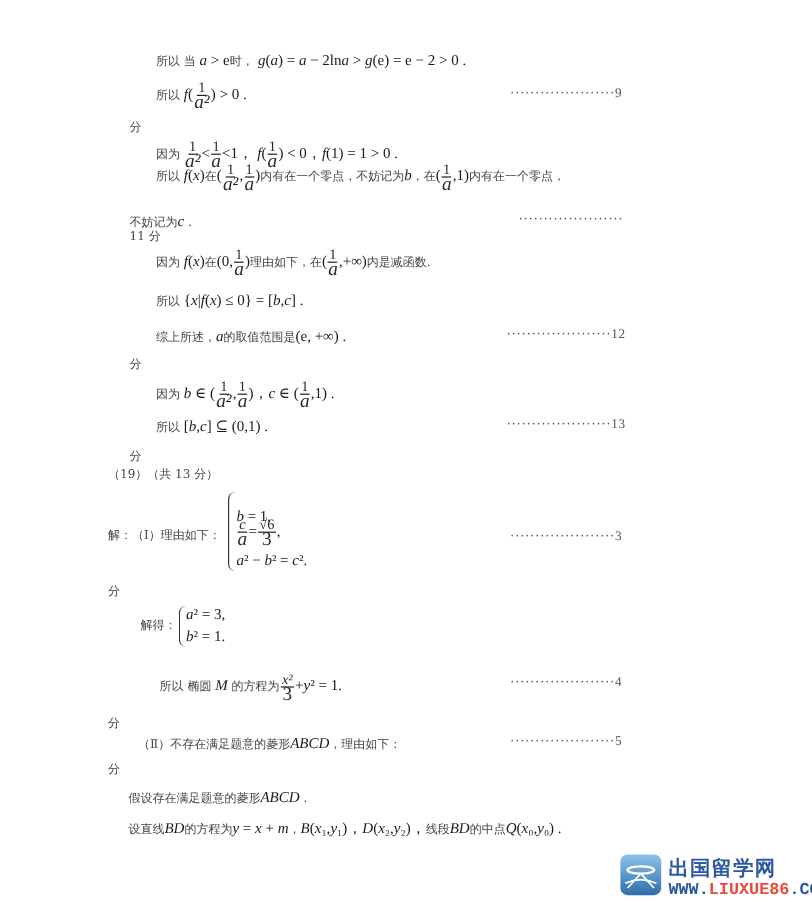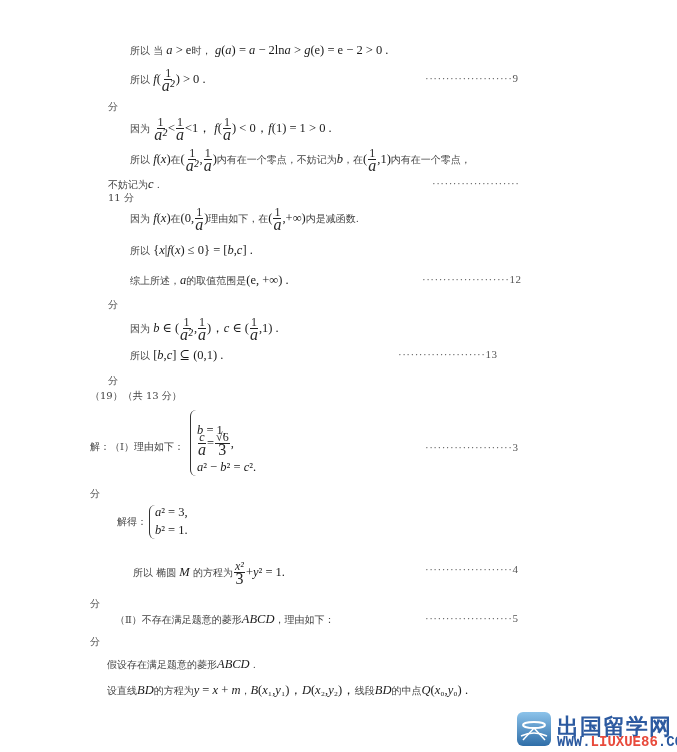--- a/index.html
+++ b/index.html
@@ -9,21 +9,21 @@
   .m { font-family:"Liberation Serif","DejaVu Serif",serif; font-style:italic; font-size:12.5px; color:#1a1a1a; }
   .r { font-family:"Liberation Serif","DejaVu Serif",serif; font-size:12.5px; color:#1a1a1a; }
   .cn { font-size:10px; color:#444; }
   .dots { position:absolute; font-family:"Liberation Serif",serif; font-size:11px; color:#555; letter-spacing:0.5px; white-space:nowrap; }
   .frac { display:inline-flex; flex-direction:column; align-items:center; vertical-align:middle; margin:0 1px; line-height:11px; }
   .frac .num { border-bottom:1px solid #222; padding:0 1px; font-family:"Liberation Serif",serif; font-size:12px; }
   .frac .den { font-family:"Liberation Serif",serif; font-style:italic; font-size:16px; }
   .brace { position:absolute; border-left:1.5px solid #333; border-radius:6px 0 0 6px; }
   .logo { position:absolute; left:517px; top:710px; width:160px; height:42px; }
   .logo-icon { position:absolute; left:0; top:2px; width:34px; height:34px; border-radius:6px; background:linear-gradient(#8cc3ea,#2f6ea8); }
-  .logo-title { position:absolute; left:40px; top:2px; font-family:"DejaVu Sans",sans-serif; font-weight:bold; font-size:22px; color:#2c5aa0; letter-spacing:1px; }
+  .logo-title { position:absolute; left:40px; top:2px; font-family:"DejaVu Sans",sans-serif; font-weight:bold; font-size:17px; color:#2c5aa0; letter-spacing:1px; }
   .logo-url { position:absolute; left:40px; top:24px; font-family:Liberation Mono, monospace; font-weight:bold; font-size:14px; color:#2c5aa0; }
   .logo-url .hl { color:#e84a3c; }
 </style>
 </head>
 <body>
 
 <div class="ln" style="left:130px;top:43px;">
   <span class="cn">所以 当</span><span class="m"> a</span><span class="r"> &gt; e</span><span class="cn">时，</span>
   <span class="m">g</span><span class="r">(</span><span class="m">a</span><span class="r">) = </span><span class="m">a</span><span class="r"> − 2ln</span><span class="m">a</span><span class="r"> &gt; </span><span class="m">g</span><span class="r">(e) = e − 2 &gt; 0 .</span>
 </div>
@@ -44,21 +44,21 @@
     </span><span class="r">&lt;</span><span class="frac">
       <span class="num">1</span>
       <span class="den">a</span>
     </span><span class="r">&lt;1，</span>
   <span class="m">f</span><span class="r">(</span><span class="frac">
       <span class="num">1</span>
       <span class="den">a</span>
     </span><span class="r">) &lt; 0，</span><span class="m">f</span><span class="r">(1) = 1 &gt; 0 .</span>
 </div>
 
-<div class="ln" style="left:130px;top:148px;">
+<div class="ln" style="left:130px;top:136px;">
   <span class="cn">所以 </span><span class="m">f</span><span class="r">(</span><span class="m">x</span><span class="r">)</span><span class="cn">在</span><span class="r">(</span><span class="frac">
       <span class="num">1</span>
       <span class="den">a²</span>
     </span><span class="r">,</span><span class="frac">
       <span class="num">1</span>
       <span class="den">a</span>
     </span><span class="r">)</span><span class="cn">内有在一个零点，不妨记为</span><span class="m">b</span><span class="cn">，在</span><span class="r">(</span><span class="frac">
       <span class="num">1</span>
       <span class="den">a</span>
     </span><span class="r">,1)</span><span class="cn">内有在一个零点，</span>
@@ -96,21 +96,21 @@
       <span class="den">a</span>
     </span><span class="r">)，</span><span class="m">c</span><span class="r"> ∈ (</span><span class="frac">
       <span class="num">1</span>
       <span class="den">a</span>
     </span><span class="r">,1) .</span>
 </div>
 
 <div class="ln" style="left:130px;top:348px;">
   <span class="cn">所以 </span><span class="r">[</span><span class="m">b</span><span class="r">,</span><span class="m">c</span><span class="r">] ⊆ (0,1) .</span>
 </div>
-<div class="dots" style="left:398px;top:348px;"><span>·····················</span><span>13</span></div>
+<div class="dots" style="left:422px;top:348px;"><span>·····················</span><span>13</span></div>
 <div class="ln cn" style="left:108px;top:374px;">分</div>
 
 <div class="ln cn" style="left:90px;top:389px;">（19）（共 13 分）</div>
 
 <div class="ln cn" style="left:90px;top:440px;">解：（Ⅰ）理由如下：</div>
 <div class="brace" style="left:190px;top:410px;width:6px;height:66px;"></div>
 <div class="ln" style="left:197px;top:410px;margin-top:13px;"><span class="m">b</span><span class="r"> = 1,</span></div>
 <div class="ln" style="left:197px;top:432px;"><span class="frac">
       <span class="num" style="font-style:italic">c</span>
       <span class="den">a</span>

